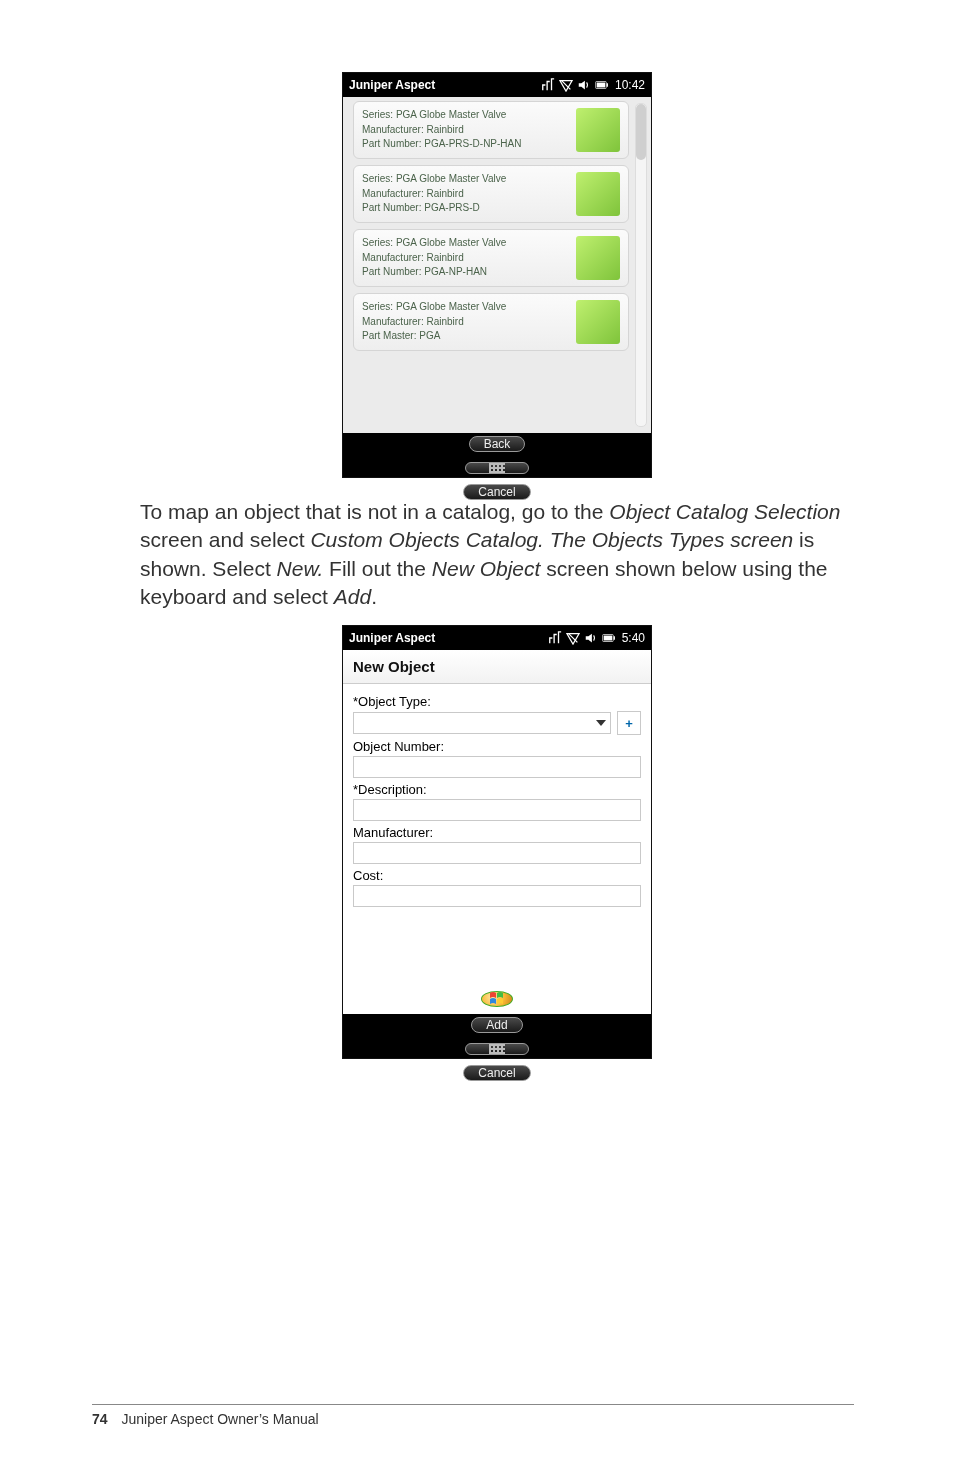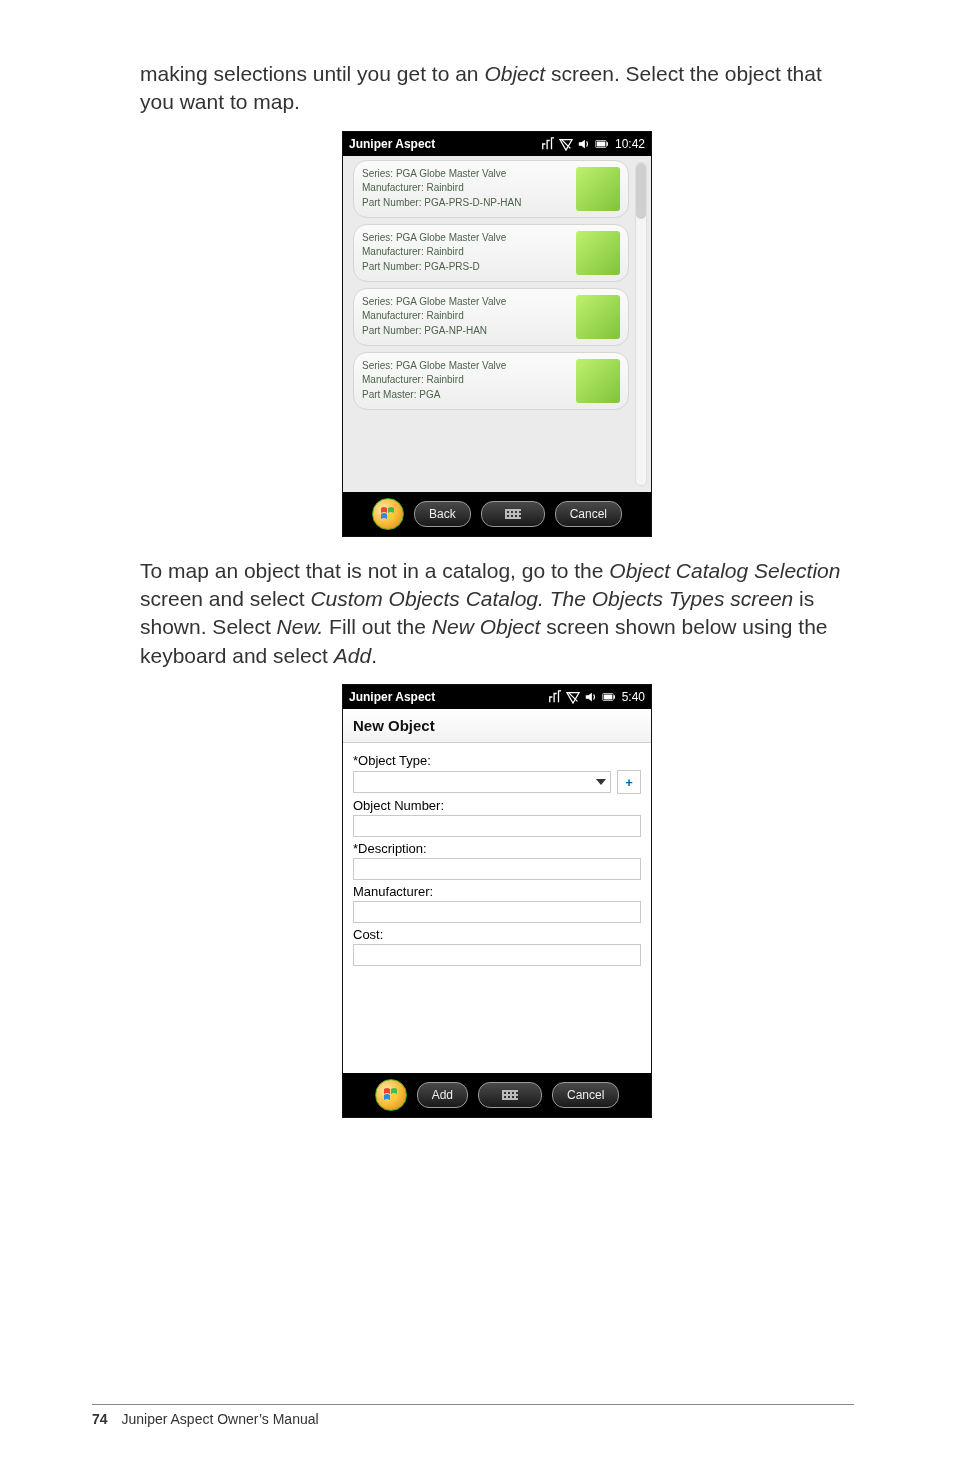--- a/index.html
+++ b/index.html
@@ -7,49 +7,46 @@
   .body-text{font-size:21px;line-height:1.35;font-family:'Century Gothic','Futura','Trebuchet MS',sans-serif;font-weight:400;color:#333;margin:0 0 14px 0;}
   .italic{font-style:italic;}
   .device{width:308px;margin:12px auto 20px auto;border:1px solid #111;background:#000;font-family:Tahoma,Verdana,sans-serif;}
   .statusbar{display:flex;align-items:center;justify-content:space-between;background:#000;color:#fff;height:24px;font-size:12px;padding:0 6px;}
   .status-left{font-weight:bold;}
   .status-right{display:flex;align-items:center;gap:6px;}
   .status-icons{display:flex;gap:4px;align-items:center;}
   .si{width:14px;height:14px;display:inline-flex;align-items:center;justify-content:center;}
   .titlebar{background:linear-gradient(#fff,#f2f2f2);color:#111;font-weight:bold;font-size:15px;padding:8px 10px;border-bottom:1px solid #ccc;}
   .list-area{background:#ebebeb;padding:4px 0 2px 0;position:relative;height:330px;overflow:hidden;}
-  .listitem{margin:0 22px 6px 10px;background:linear-gradient(#fbfbfb,#eeeeee);border-radius:14px;border:1px solid #d5d5d5;padding:6px 8px;display:flex;align-items:center;gap:1px;}
+  .listitem{margin:0 22px 6px 10px;background:linear-gradient(#fbfbfb,#eeeeee);border-radius:6px;border:1px solid #d5d5d5;padding:6px 8px;display:flex;align-items:center;gap:1px;}
   .listtext{flex:1 1 auto;font-size:10px;line-height:1.45;color:#4b634b;}
   .listtext div{white-space:nowrap;overflow:hidden;text-overflow:ellipsis;}
   .thumb{width:44px;height:44px;background:linear-gradient(135deg,#bff06f,#7fc43b);border-radius:3px;flex:0 0 auto;}
   .scrolltrack{position:absolute;right:4px;top:6px;bottom:6px;width:10px;background:#f5f5f5;border-radius:5px;border:1px solid #ddd;}
   .scrollthumb{position:absolute;left:0;right:0;top:0;height:56px;background:#cfcfcf;border-radius:5px;}
   .form-area{background:#fff;padding:6px 10px 4px 10px;height:330px;box-sizing:border-box;font-size:13px;color:#000;}
   .form-label{margin-top:4px;margin-bottom:2px;}
   .form-input{width:100%;height:22px;border:1px solid #c9c9c9;box-sizing:border-box;background:#fff;}
   .combo-row{display:flex;gap:6px;align-items:center;}
   .combo{flex:1 1 auto;height:22px;border:1px solid #c9c9c9;box-sizing:border-box;background:#fff;display:flex;align-items:center;justify-content:flex-end;padding-right:4px;}
   .combo-caret{width:0;height:0;border-left:5px solid transparent;border-right:5px solid transparent;border-top:6px solid #333;}
   .plusbtn{width:22px;height:22px;border:1px solid #c9c9c9;display:flex;align-items:center;justify-content:center;font-weight:bold;color:#06a;}
-  .bottombar{background:#000;height:44px;display:flex;align-items:center;justify-content:center;gap:10px;padding:0 8px;}
+  .bottombar{background:#000;height:44px;display:flex;align-items:center;justify-content:center;gap:10px;padding:0 8px;flex-direction:column;}
   .startorb{width:30px;height:30px;border-radius:50%;background:radial-gradient(circle at 35% 35%,#ffe9a8,#f7b733 55%,#c9821b);border:1px solid #4a2;display:flex;align-items:center;justify-content:center;}
   .pillbtn{height:24px;padding:0 14px;border-radius:12px;border:1px solid #9a9a9a;background:linear-gradient(#4a4a4a,#1a1a1a);color:#eee;font-size:12px;display:flex;align-items:center;justify-content:center;}
   .kbdbtn{width:34px;}
   .kbd-grid{width:16px;height:10px;background:repeating-linear-gradient(90deg,#bbb 0 2px,transparent 2px 4px),repeating-linear-gradient(0deg,#bbb 0 2px,transparent 2px 4px);}
   .footer{position:absolute;left:92px;right:100px;bottom:48px;border-top:1px solid #888;padding-top:6px;font-size:14px;color:#333;font-family:'Century Gothic','Futura','Trebuchet MS',sans-serif;}
   .footer .pn{font-weight:bold;margin-right:10px;}
 </style>
 </head>
 <body>
 
 <div class="page">
 
-  <p class="body-text">
-    <span>making selections until you get to an </span><span class="italic">Object</span><span> screen. Select the object that you want to map.</span>
-  </p>
 
   <div class="device">
     <div class="statusbar">
       <span class="status-left">Juniper Aspect</span>
       <span class="status-right">
         <span class="status-icons">
           <span class="si">
             <svg viewBox="0 0 16 16" width="14" height="14">
                 <path d="M2 14 L2 8 L5 8 M7 14 L7 4 L10 4 M12 14 L12 1 L15 1" stroke="#fff" stroke-width="1.5" fill="none"></path>
               </svg>

